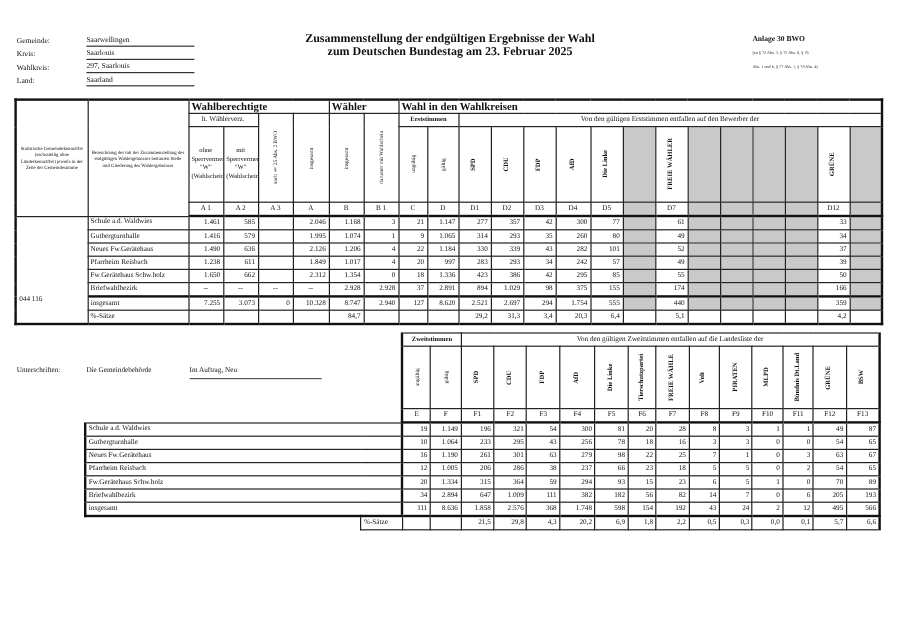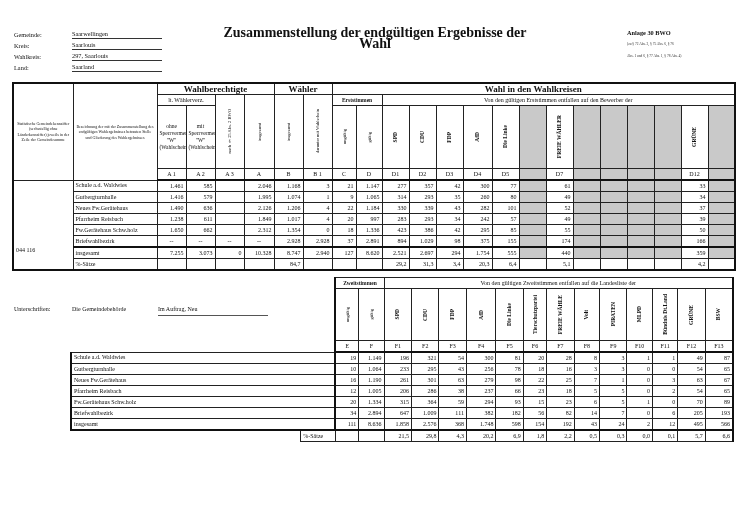--- a/index.html
+++ b/index.html
@@ -1,34 +1,34 @@
 <!DOCTYPE html>
 <html><head>
 <meta charset="utf-8">
 <style>
   html, body { margin:0; padding:0; background:#fff; }
   body { width:749px; height:530px; position:relative; overflow:hidden;
          font-family:"Liberation Serif", serif; color:#111; font-size:6px; }
   .abs { position:absolute; }
   .meta-label { font-size:6.3px; }
   .meta-val { font-size:6.3px; border-bottom:1px solid #333; width:90px; height:9px; line-height:9px; }
-  .title { font-weight:bold; font-size:14px; text-align:center; line-height:11px; }
+  .title { font-weight:bold; font-size:10px; text-align:center; line-height:11px; }
   .anlage { font-weight:bold; font-size:6.3px; }
   .small { font-size:3.5px; color:#333; }
   table { border-collapse:collapse; table-layout:fixed; position:absolute; }
   td { border:1px solid #222; padding:0 2px; font-size:6px; height:10px; line-height:9px; white-space:nowrap; overflow:hidden; }
   td.num { text-align:right; }
   td.ctr { text-align:center; }
   td.gray { background:#c9c9c9; }
   td.nb { border:none; }
   .thick-t { border-top:2px solid #111 !important; }
   .thick-b { border-bottom:2px solid #111 !important; }
   .thick-l { border-left:2px solid #111 !important; }
   .thick-r { border-right:2px solid #111 !important; }
-  .hbig { font-weight:bold; font-size:9px; text-align:center; }
+  .hbig { font-weight:bold; font-size:9px; text-align:left; }
   .hsub { font-weight:bold; font-size:5.5px; text-align:center; }
   .vert { writing-mode:vertical-rl; transform:rotate(180deg); white-space:nowrap; margin:auto; display:block; }
   .vb { font-weight:bold; font-size:5.5px; }
   .vt { font-size:4.5px; }
   .desc { font-size:4px; white-space:normal; text-align:center; line-height:5.5px; }
   .colhdr { font-size:5.5px; white-space:normal; text-align:center; line-height:7px; }
 </style>
 </head>
 <body>
 
@@ -36,20 +36,21 @@
 <div class="abs meta-val" style="left:72px;top:29px">Saarwellingen</div>
 <div class="abs meta-label" style="left:14px;top:42px">Kreis:</div>
 <div class="abs meta-val" style="left:72px;top:40px">Saarlouis</div>
 <div class="abs meta-label" style="left:14px;top:53px">Wahlkreis:</div>
 <div class="abs meta-val" style="left:72px;top:51px">297, Saarlouis</div>
 <div class="abs meta-label" style="left:14px;top:64px">Land:</div>
 <div class="abs meta-val" style="left:72px;top:62px">Saarland</div>
 
 <div class="abs title" style="left:210px;top:27px;width:330px">
   <div>Zusammenstellung der endgültigen Ergebnisse der Wahl</div>
+  <div>zum Deutschen Bundestag am 23. Februar 2025</div>
 </div>
 
 <div class="abs anlage" style="left:627px;top:29px">Anlage 30 BWO</div>
 <div class="abs small" style="left:627px;top:42px">(zu § 72 Abs. 3, § 75 Abs. 6, § 76</div>
 <div class="abs small" style="left:627px;top:54px">Abs. 1 und 6, § 77 Abs. 1, § 78 Abs. 4)</div>
 
 <table id="top-table" style="left:12px;top:82px;width:722px">
   <colgroup>
     <col style="width:60px">
       <col style="width:84px">

